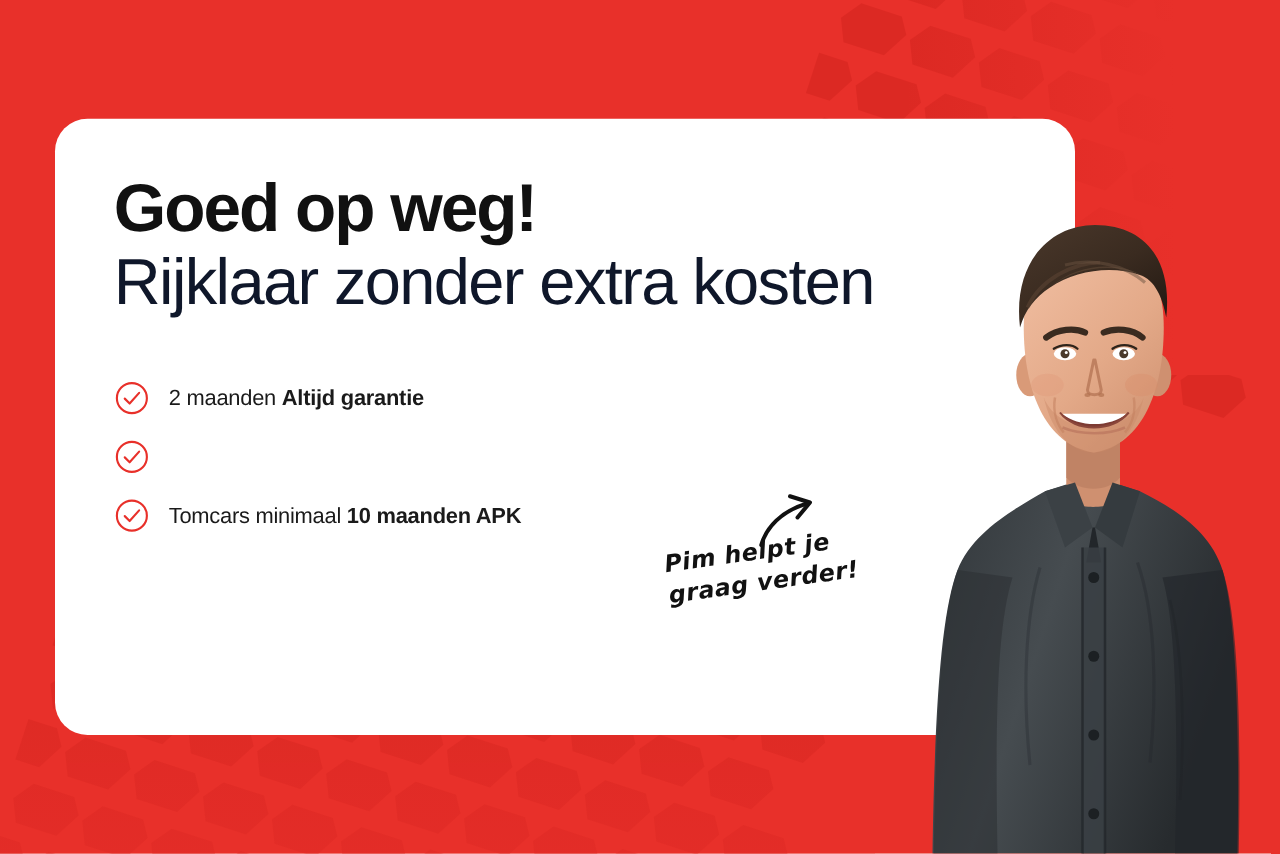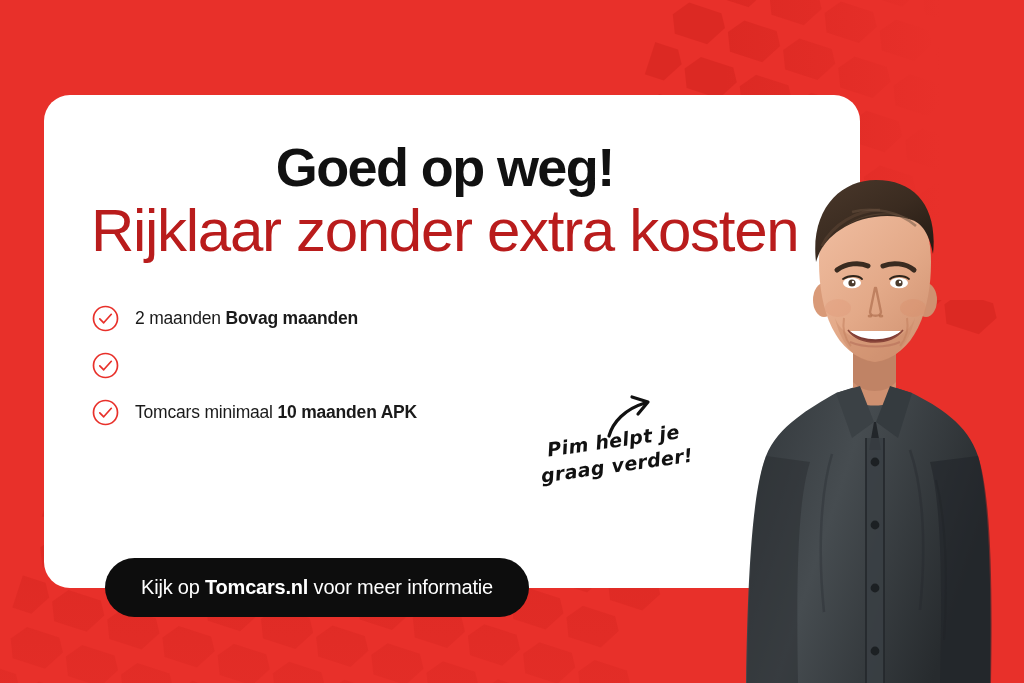--- a/index.html
+++ b/index.html
@@ -8,21 +8,20 @@
     width:1024px; height:683px;
     overflow:hidden;
     font-family:"Liberation Sans", sans-serif;
   }
 
   #stage {
     position:relative;
     width:1024px; height:683px;
     background:#e8302a;
     overflow:hidden;
-    text-align:center;
   }
 
   
   .tread-band {
     position:absolute;
     opacity:0.55;
     pointer-events:none;
   }
   .tread-tr {
     top:-130px; right:-60px;
@@ -61,24 +60,24 @@
   .headline-wrap { position:absolute; left:47px; top:45px; }
   .headline-1 {
     font-size:54px;
     font-weight:700;
     letter-spacing:-1.6px;
     color:#111111;
     line-height:1.02;
     white-space:nowrap;
   }
   .headline-2 {
-    font-size:60px;
+    font-size:52px;
     font-weight:400;
     letter-spacing:-1.3px;
-    color:#b91c1c;
+    color:#0f172a;
     line-height:1.12;
     white-space:nowrap;
     margin-top:2px;
   }
 
   
   #bullets {
     position:absolute;
     left:48px; top:200px;
     width:560px;
@@ -364,21 +363,21 @@
 
     <div id="bullets">
 
       <div class="bullet-row">
         <span class="check-icon">
           <svg viewBox="0 0 27 27" xmlns="http://www.w3.org/2000/svg">
             <circle cx="13.5" cy="13.5" r="12" fill="none" stroke="#e8302a" stroke-width="1.7"></circle>
             <path d="M7.8 13.9 L11.7 17.8 L19.3 9.3" fill="none" stroke="#e8302a" stroke-width="1.7" stroke-linecap="round" stroke-linejoin="round"></path>
           </svg>
         </span>
-        <span class="bullet-text"><span>2 maanden </span><b>Bovag maanden</b><span></span></span>
+        <span class="bullet-text"><span>2 maanden </span><b>Altijd garantie</b><span></span></span>
       </div>
 
 
       <div class="bullet-row">
         <span class="check-icon">
           <svg viewBox="0 0 27 27" xmlns="http://www.w3.org/2000/svg">
             <circle cx="13.5" cy="13.5" r="12" fill="none" stroke="#e8302a" stroke-width="1.7"></circle>
             <path d="M7.8 13.9 L11.7 17.8 L19.3 9.3" fill="none" stroke="#e8302a" stroke-width="1.7" stroke-linecap="round" stroke-linejoin="round"></path>
           </svg>
         </span>
@@ -511,17 +510,14 @@
 
         <path d="M104 168 C102 180, 106 190, 111 196" fill="none" stroke="#c2805e" stroke-width="2" opacity="0.55"></path>
         <path d="M167 168 C169 180, 165 190, 160 196" fill="none" stroke="#c2805e" stroke-width="2" opacity="0.55"></path>
 
         <ellipse cx="98" cy="158" rx="13" ry="9" fill="#e09878" opacity="0.35"></ellipse>
         <ellipse cx="173" cy="158" rx="13" ry="9" fill="#d98c6a" opacity="0.35"></ellipse>
       </g>
     </svg>
   </div>
 
-  <div id="cta">
-    <span class="cta-label"><span>Kijk op </span><b>Tomcars.nl</b><span> voor meer informatie</span></span>
-  </div>
 
 </div>
 
 </body></html>

